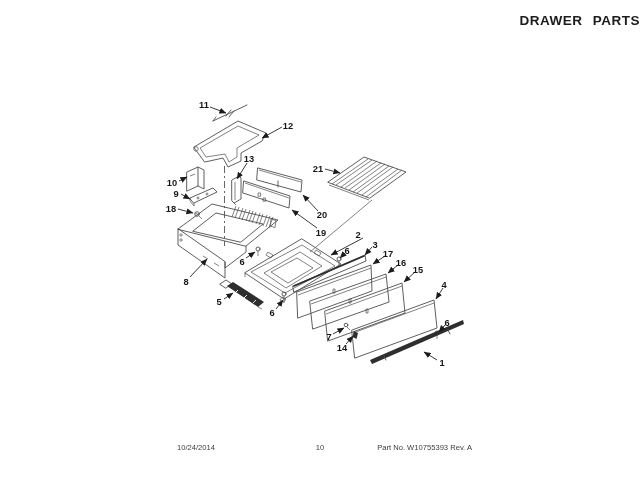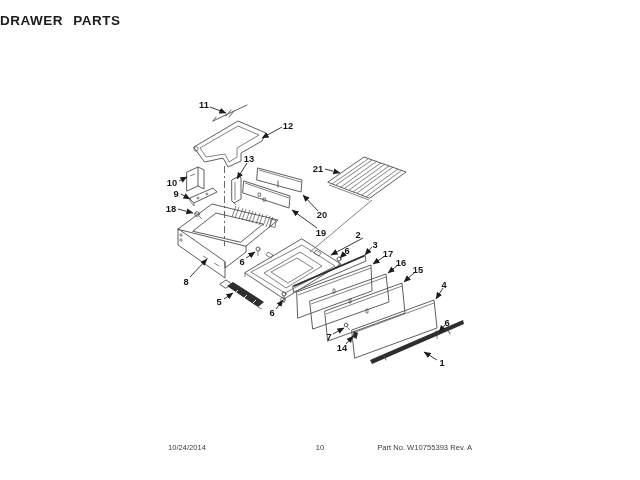--- a/index.html
+++ b/index.html
@@ -1,22 +1,22 @@
 <!DOCTYPE html>
 <html><head>
 <meta charset="utf-8">
 <style>
   html,body{margin:0;padding:0;background:#e8e8e8;}
   .page{position:relative;width:640px;height:480px;background:#ffffff;overflow:hidden;
         font-family:"Liberation Sans", sans-serif;}
-  .title{position:absolute;top:13px;left:0;width:640px;text-align:left;
+  .title{position:absolute;top:13px;left:0;width:640px;text-align:right;
          font-size:13.5px;font-weight:bold;color:#1c1c1c;letter-spacing:.5px;word-spacing:6px;}
   .footer{position:absolute;top:443px;left:0;width:640px;height:14px;
           font-size:7.6px;color:#3c3c3c;}
-  .f-date{position:absolute;left:168px;top:0;}
+  .f-date{position:absolute;left:177px;top:0;}
   .f-page{position:absolute;left:0;top:0;width:640px;text-align:center;}
   .f-part{position:absolute;right:168px;top:0;padding-left:13px;}
   svg{position:absolute;left:0;top:0;}
   .p{fill:none;stroke:#4d4d4d;stroke-width:.9;stroke-linejoin:round;stroke-linecap:round;}
   .pt{fill:none;stroke:#4d4d4d;stroke-width:.7;stroke-linejoin:round;}
   .d{fill:#2e2e2e;stroke:none;}
   .de{fill:none;stroke:#2e2e2e;stroke-width:1.7;stroke-linecap:round;}
   .ldr{fill:none;stroke:#222;stroke-width:.9;}
   .axis{fill:none;stroke:#555;stroke-width:.9;stroke-dasharray:7 3 2 3;}
   .lbl{font-family:"Liberation Sans", sans-serif;font-size:9.3px;font-weight:bold;fill:#161616;text-anchor:middle;}

